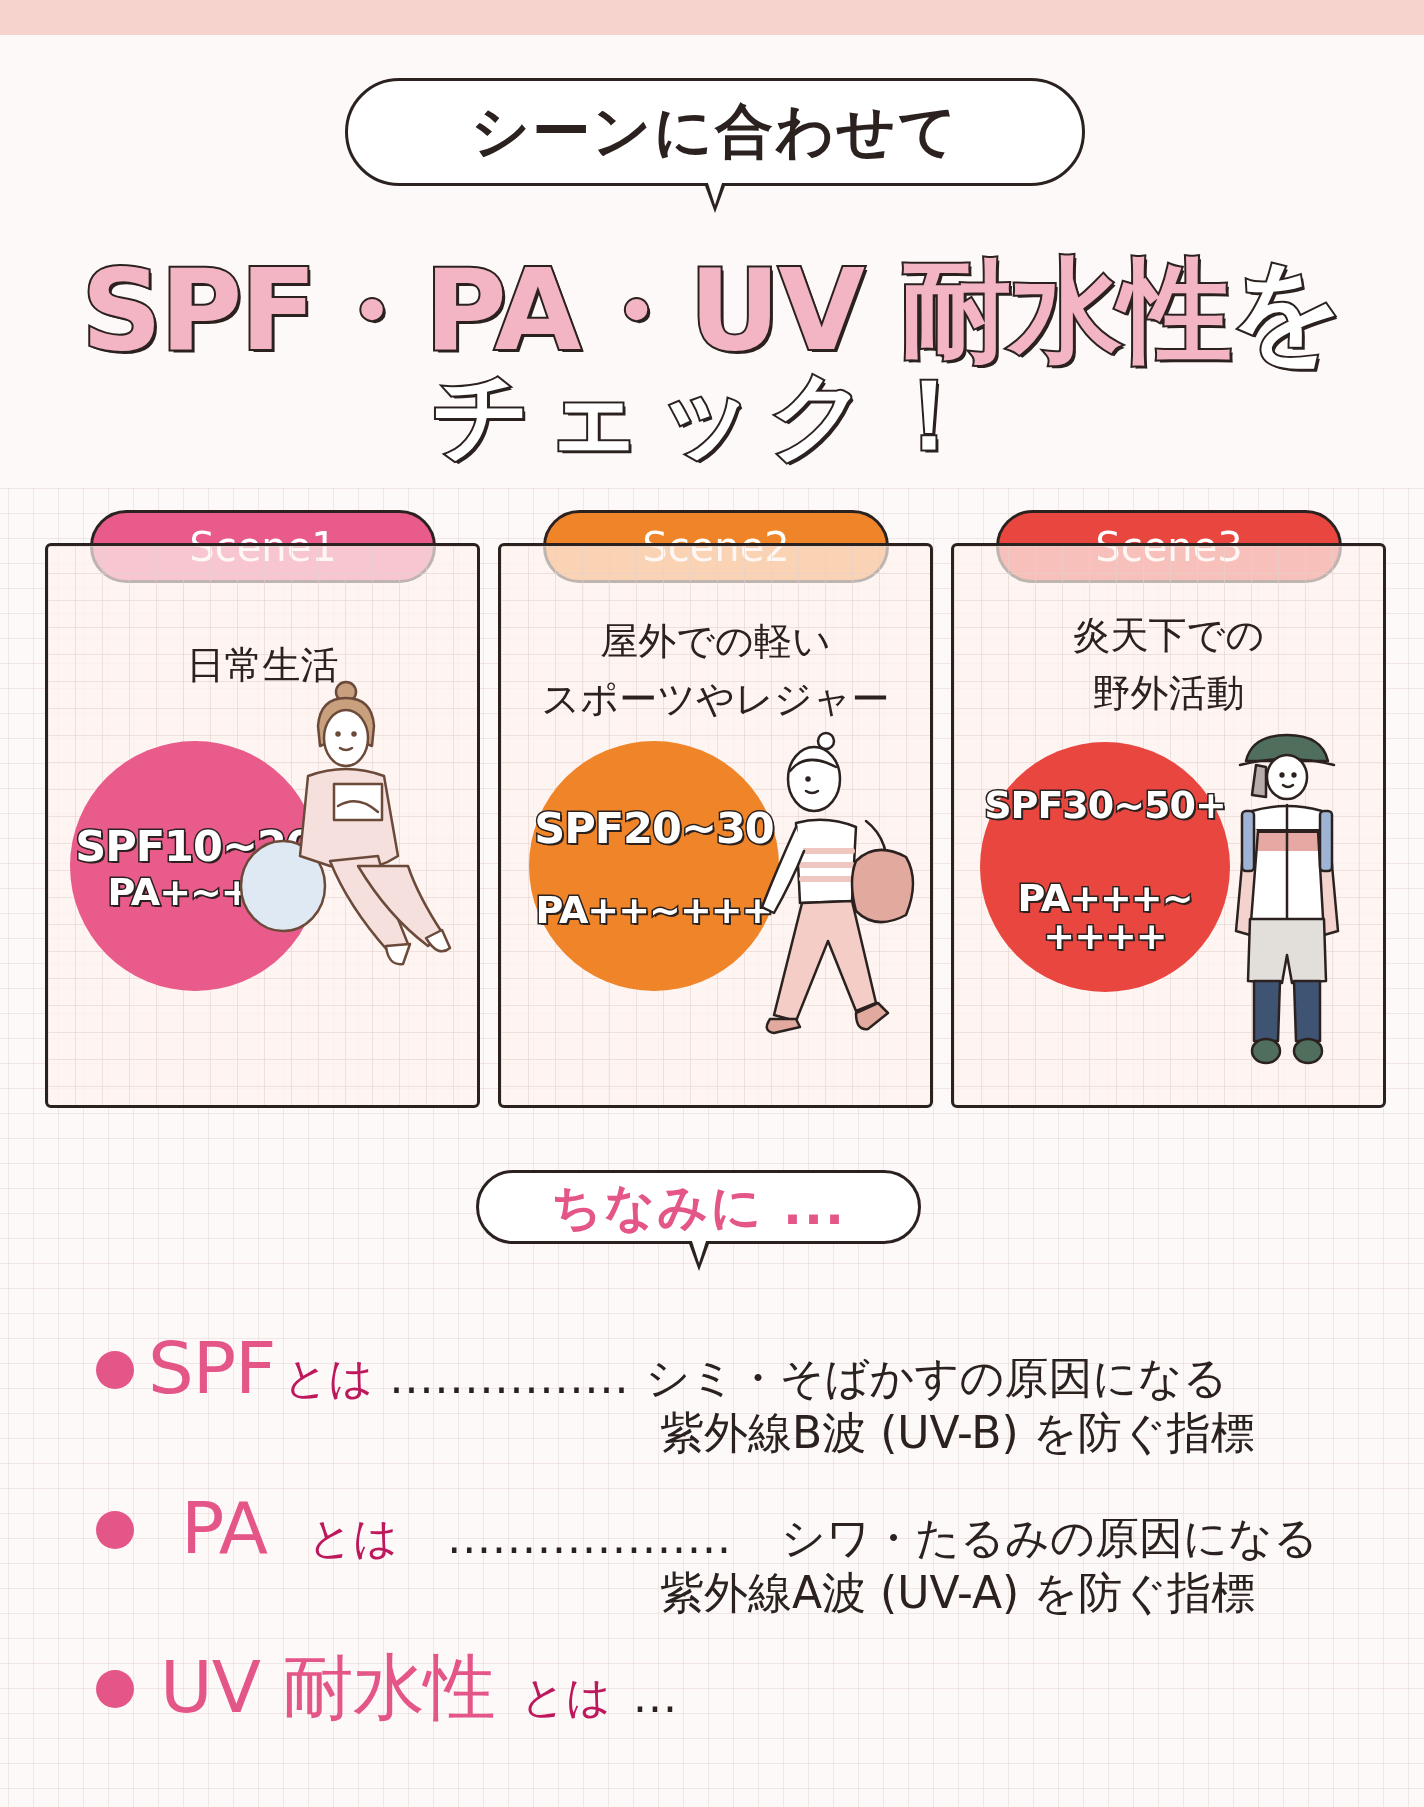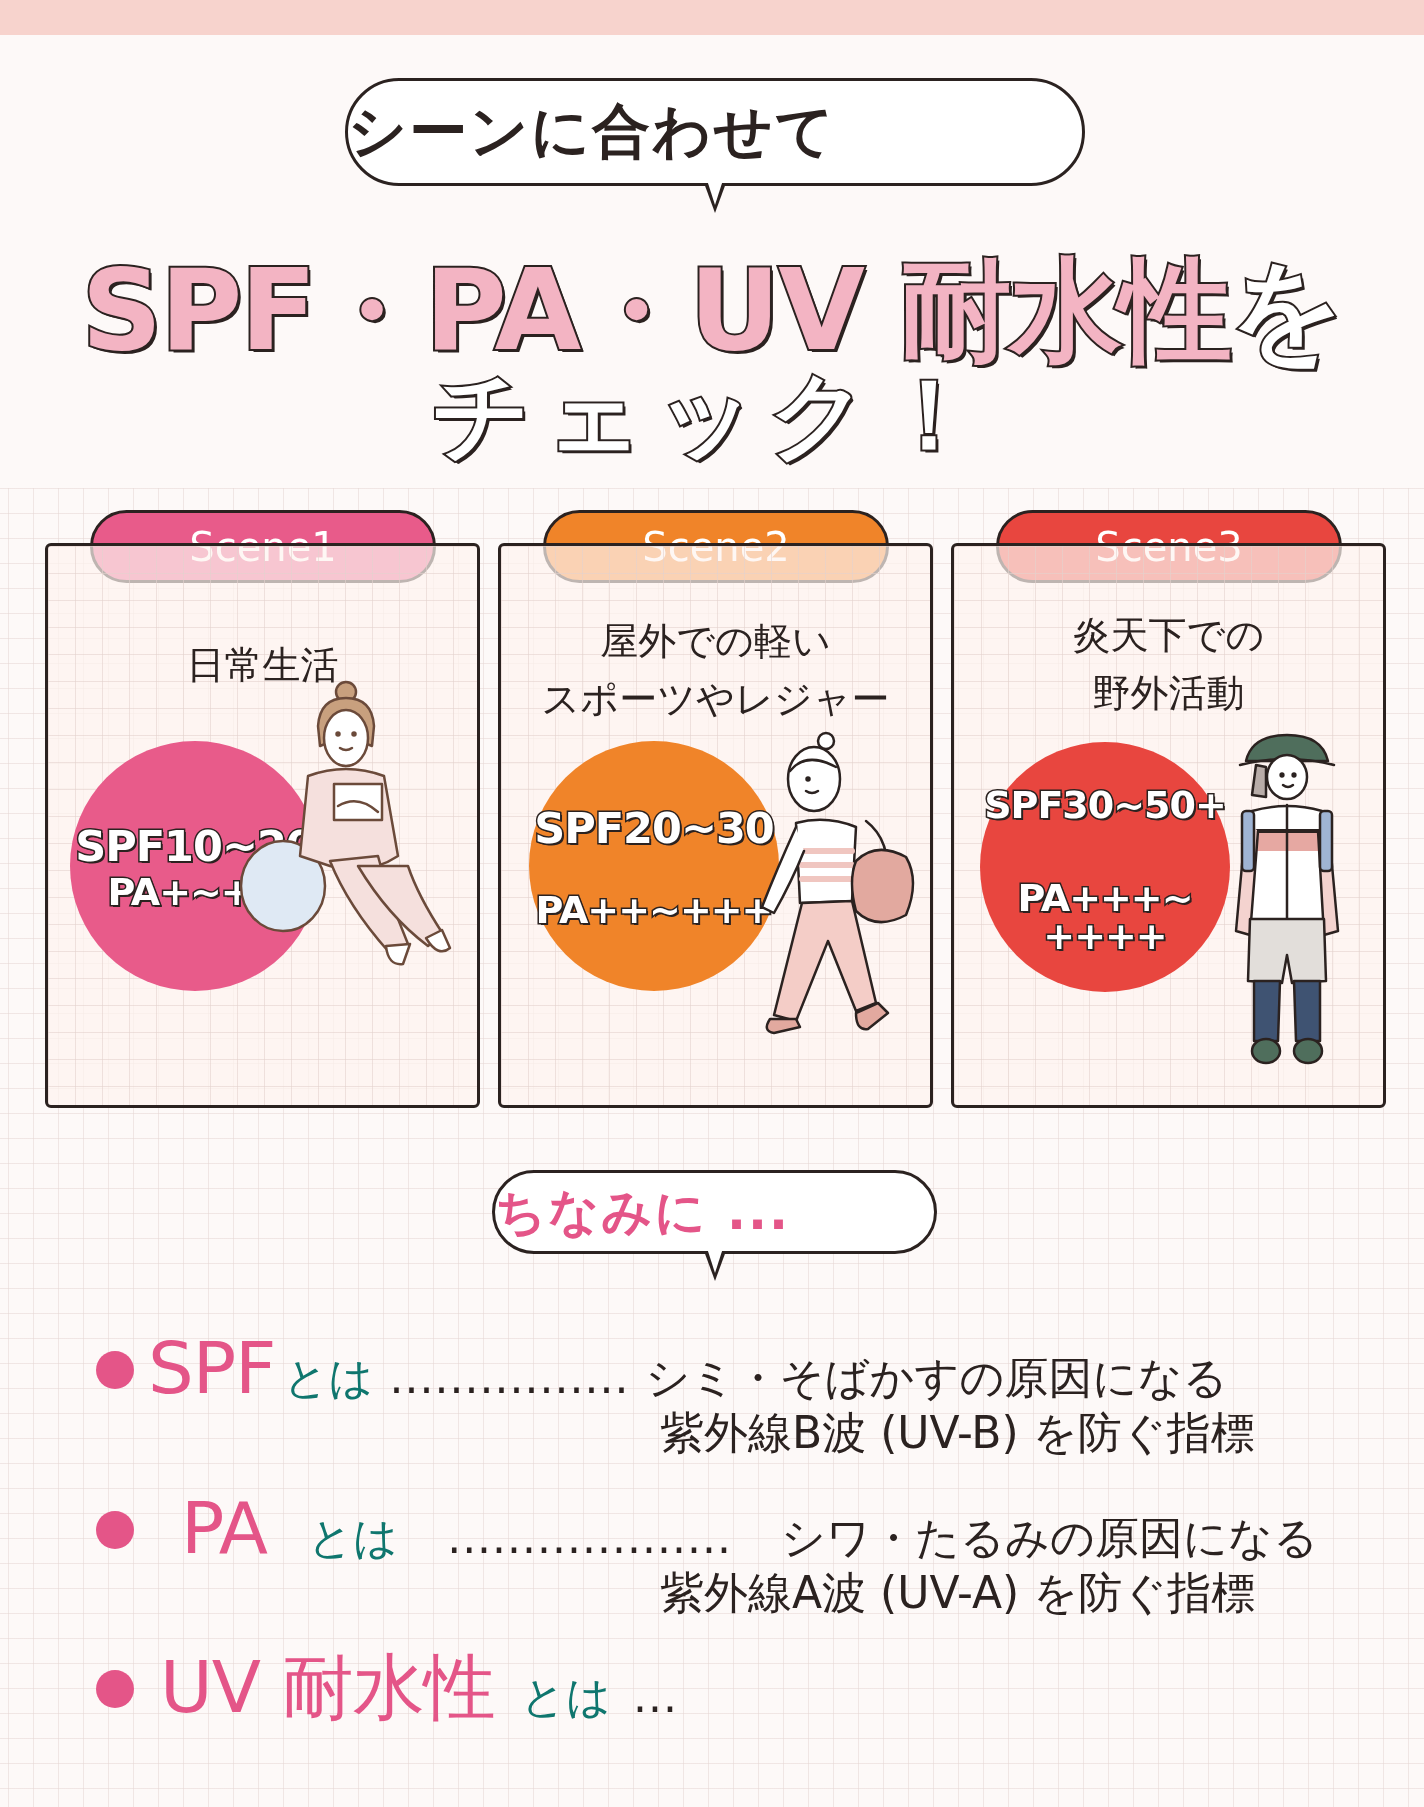--- a/index.html
+++ b/index.html
@@ -22,41 +22,41 @@
       linear-gradient(to bottom, rgba(230,215,212,0.55) 1px, transparent 1px);
     background-size: 25px 25px;
     background-position: 8px 0;
   }
   
   .bubble {
     position: absolute;
     background: #ffffff;
     border: 3px solid #2b2220;
     border-radius: 60px;
-    display: flex; align-items: center; 
+    display: flex; align-items: center; justify-content: center;
   }
   .bubble .tail {
     position: absolute; bottom: -30px; left: 50%;
     width: 0; height: 0;
     transform: translateX(-50%);
     border-left: 11px solid transparent;
     border-right: 11px solid transparent;
     border-top: 30px solid #2b2220;
   }
   .bubble .tail::after {
     content: ""; position: absolute; left: -8px; top: -33px;
     border-left: 8px solid transparent;
     border-right: 8px solid transparent;
     border-top: 25px solid #ffffff;
   }
   .bubble-intro { left: 345px; top: 78px; width: 740px; height: 108px; }
   .bubble-intro .text {
     font-size: 58px; font-weight: bold; letter-spacing: 2px; color: #2b2220;
   }
-  .bubble-note { left: 492px; top: 1170px; width: 445px; height: 84px; }
+  .bubble-note { left: 476px; top: 1170px; width: 445px; height: 74px; }
   .bubble-note .text {
     font-size: 50px; font-weight: bold; color: #e45588; letter-spacing: 2px;
   }
   
   .headline {
     position: absolute; left: 0; width: 1424px; text-align: center;
     font-family: "DejaVu Sans", sans-serif; font-weight: bold;
   }
   .headline-1 { top: 236px; font-size: 112px; letter-spacing: -2px; }
   .headline-1 .pink {
@@ -130,21 +130,21 @@
   .def-row {
     position: absolute; left: 96px; display: flex; align-items: baseline;
   }
   .bullet {
     display: inline-block; width: 38px; height: 38px; border-radius: 50%;
     background: #e45588; margin-right: 14px; position: relative; top: -4px;
   }
   .term {
     color: #e45588; font-size: 72px; letter-spacing: -1px;
   }
-  .toha { font-size: 44px; color: #0f766e; margin-left: 8px; }
+  .toha { font-size: 44px; color: #be185d; margin-left: 8px; }
   .dots {
     font-size: 44px; color: #2b2220; letter-spacing: 1px;
   }
   .desc { font-size: 44px; color: #2b2220; line-height: 60px; }
   .desc-2 { position: absolute; font-size: 44px; color: #2b2220; }
 </style>
 </head>
 <body>
 
 <div class="top-band"></div>

